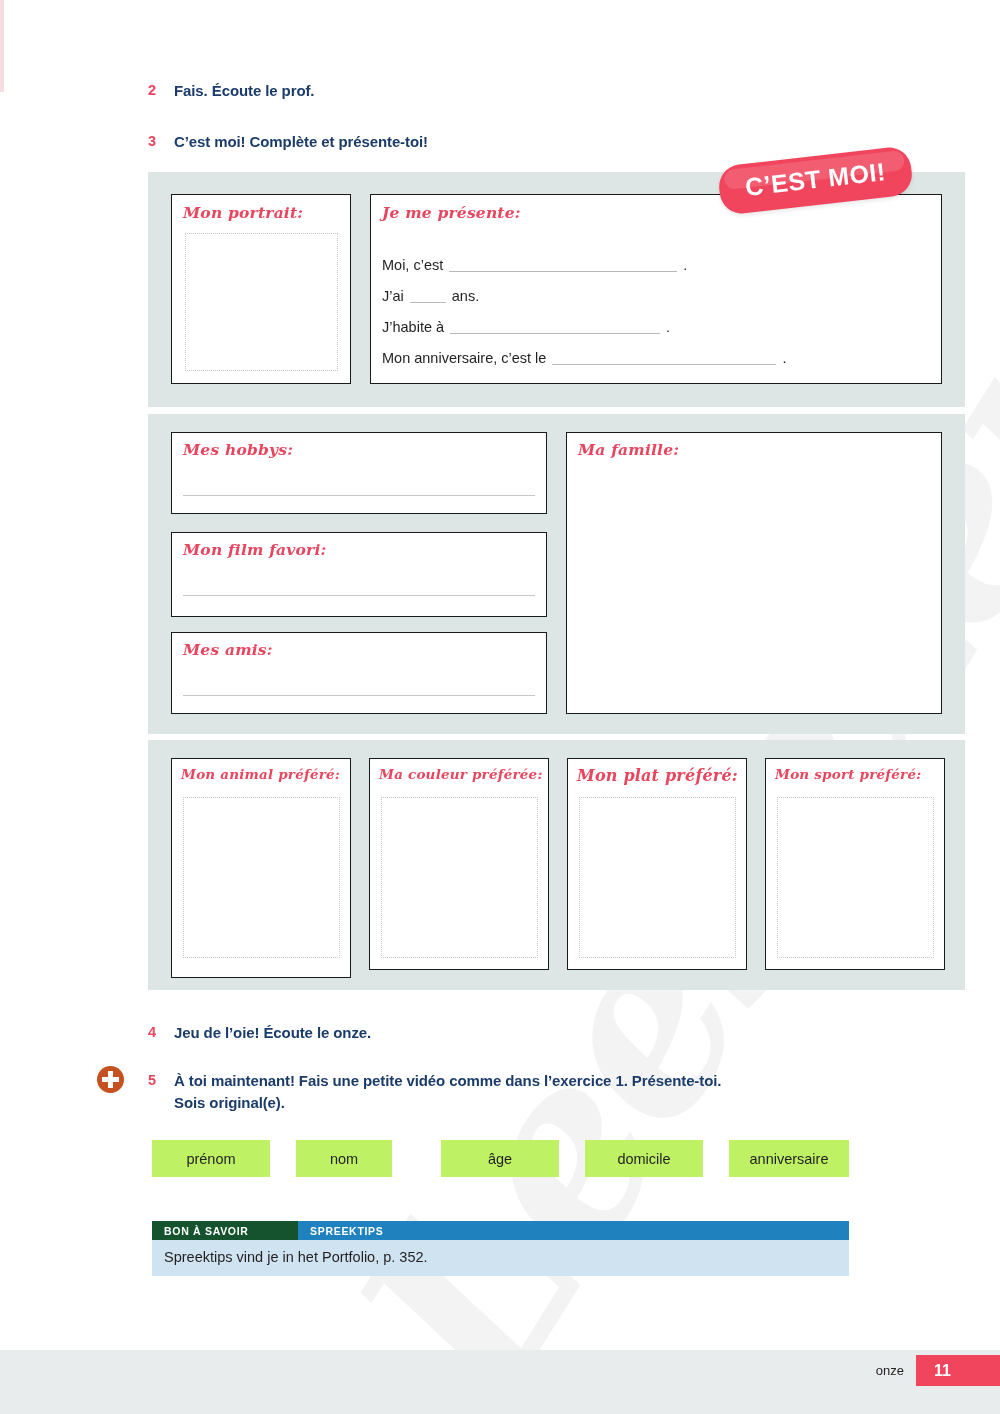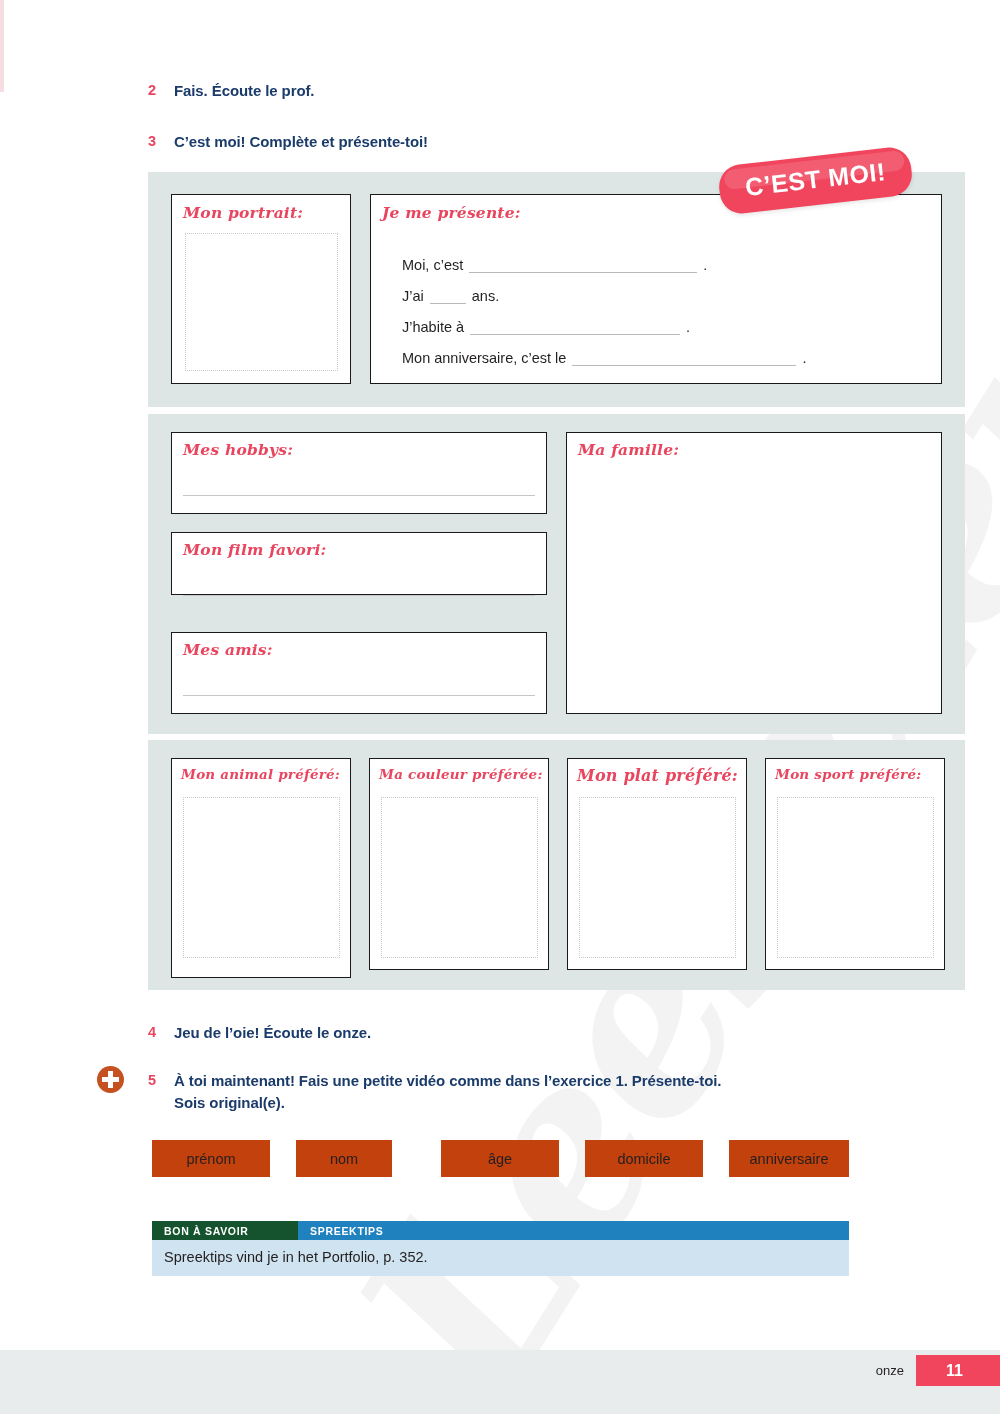--- a/index.html
+++ b/index.html
@@ -78,22 +78,22 @@
   }
   .dotbox{
     position:absolute;border:1.5px dotted #c9c9c9;box-sizing:border-box;
   }
   .ruleline{
     position:absolute;height:1px;background:#c7c7c7;
   }
 
   
   .jrow{
-    position:absolute;display:flex;align-items:flex-end;
-    font-size:14.5px;color:#231f20;white-space:nowrap;margin-left:20px;
+    position:absolute;display:flex;align-items:center;
+    font-size:14.5px;color:#231f20;white-space:nowrap;
   }
   .jrow .fill{
     display:inline-block;border-bottom:1.2px solid #b9b9b9;
     height:13px;margin:0 6px;
   }
   .jrow .dot{font-size:14.5px;color:#231f20;}
 
   
   .badge{
     position:absolute;z-index:6;
@@ -106,21 +106,21 @@
     white-space:nowrap;
   }
   .badge .sheen{
     position:absolute;left:6px;right:6px;top:4px;height:40%;
     border-radius:18px;background:rgba(255,255,255,.13);
     pointer-events:none;
   }
 
   
   .chip{
-    position:absolute;background:#c2410c;color:#231f20;
+    position:absolute;background:#bef264;color:#231f20;
     font-size:14.5px;display:flex;align-items:center;justify-content:center;
     z-index:3;
   }
 
   
   .info{position:absolute;z-index:3;}
   .info-head{display:flex;height:19px;}
   .info-head .h1{
     background:#14532d;color:#fff;font-size:10.5px;font-weight:700;
     letter-spacing:.7px;display:flex;align-items:center;padding:0 12px;
@@ -140,21 +140,21 @@
   .footer-band{
     position:absolute;left:0;top:1350px;width:1000px;height:64px;
     background:#e8ecec;z-index:2;
   }
   .folio-word{
     position:absolute;right:96px;top:1363px;font-size:13px;color:#231f20;z-index:4;
   }
   .folio-num{
     position:absolute;right:0;top:1355px;width:84px;height:31px;
     background:#f0455c;color:#fff;font-weight:700;font-size:16px;
-    display:flex;align-items:center;padding-left:30px;box-sizing:border-box;z-index:4;
+    display:flex;align-items:center;padding-left:18px;box-sizing:border-box;z-index:4;
   }
 </style>
 </head>
 <body>
 
 <div class="watermark">
   <span>Leesexemplaar</span>
 </div>
 <div class="edge-bar"></div>
 
@@ -209,21 +209,21 @@
   <span>C’EST MOI!</span>
 </div>
 
 <div class="panel" style="left:148px;top:414px;width:817px;height:320px;">
 
   <div class="card" style="left:23px;top:18px;width:376px;height:82px;">
     <div class="hand" style="position:absolute;left:11px;top:7px;">Mes hobbys:</div>
     <div class="ruleline" style="left:11px;top:62px;width:352px;"></div>
   </div>
 
-  <div class="card" style="left:23px;top:118px;width:376px;height:63px;">
+  <div class="card" style="left:23px;top:118px;width:376px;height:85px;">
     <div class="hand" style="position:absolute;left:11px;top:7px;">Mon film favori:</div>
     <div class="ruleline" style="left:11px;top:62px;width:352px;"></div>
   </div>
 
   <div class="card" style="left:23px;top:218px;width:376px;height:82px;">
     <div class="hand" style="position:absolute;left:11px;top:7px;">Mes amis:</div>
     <div class="ruleline" style="left:11px;top:62px;width:352px;"></div>
   </div>
 
   <div class="card" style="left:418px;top:18px;width:376px;height:282px;">

